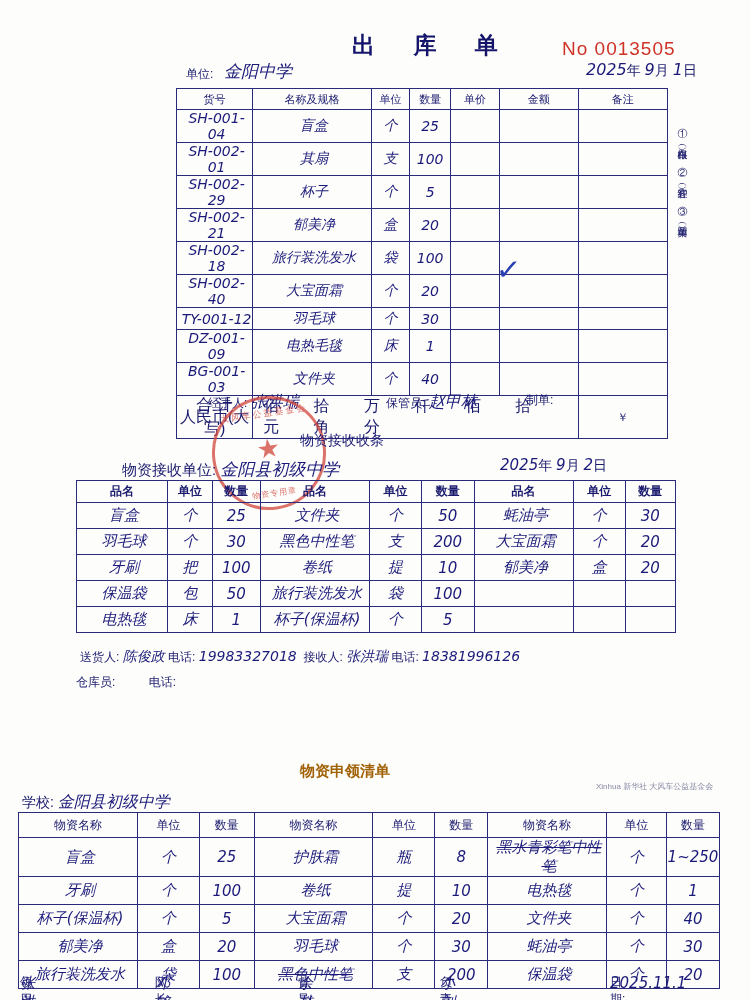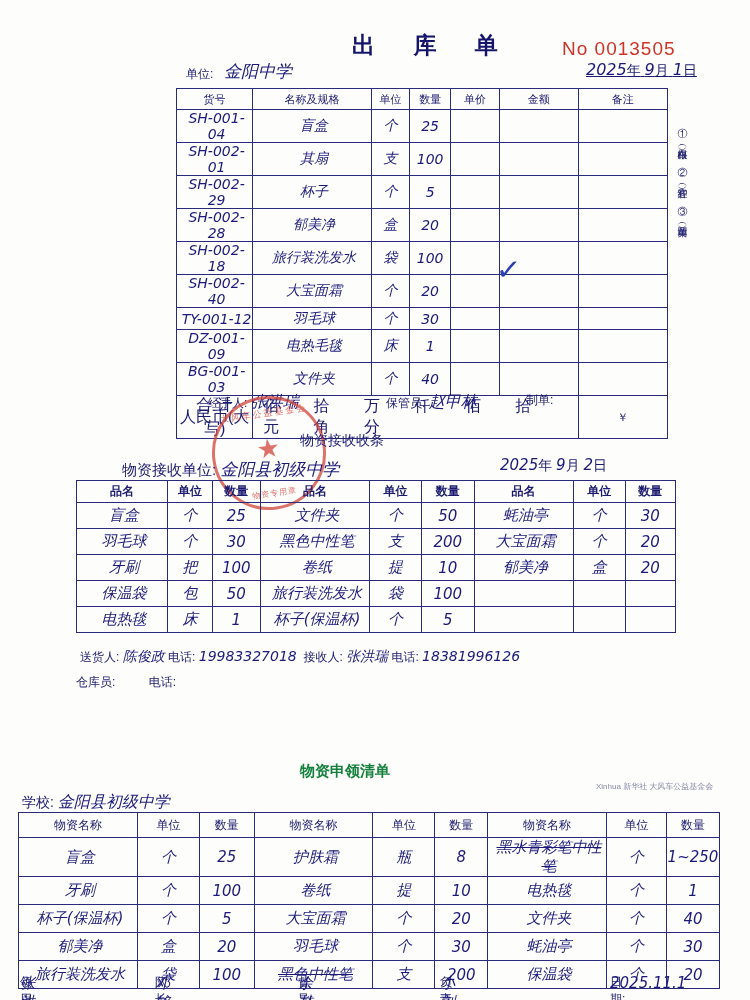--- a/index.html
+++ b/index.html
@@ -21,21 +21,21 @@
   #s1-title{
     position:absolute;left:352px;top:30px;
     font-size:23px;letter-spacing:16px;font-weight:bold;color:#14146b;
   }
   #s1-no{
     position:absolute;left:562px;top:38px;font-size:19px;color:#cf3327;
     font-family:"Liberation Sans", sans-serif;letter-spacing:1px;
   }
   #s1-unit-label{position:absolute;left:186px;top:66px;font-size:12px;}
   #s1-unit-val{position:absolute;left:224px;top:60px;font-size:17px;}
-  #s1-date{position:absolute;left:586px;top:60px;font-size:14px;text-decoration:underline;}
+  #s1-date{position:absolute;left:586px;top:60px;font-size:14px;}
   #s1-date .hw{font-size:16px;}
 
   .tbl{border-collapse:collapse;position:absolute;}
   .tbl td,.tbl th{border:1px solid #2a2a7a;padding:0;}
   #s1-table{left:176px;top:88px;width:492px;}
   #s1-table th{height:20px;font-size:11px;font-weight:normal;color:#17176e;}
   #s1-table td{height:21px;}
   .cell-hw{font-size:14px;padding-left:4px !important;text-align:center;}
   .cell-hw-c{font-size:14px;text-align:center;}
 
@@ -91,21 +91,21 @@
   #s2-table td{height:25px;}
   #s2-table .cell-hw{font-size:15px;}
   #s2-table .cell-hw-c{font-size:15px;}
 
   #s2-foot1{position:absolute;left:80px;top:230px;font-size:12px;}
   #s2-foot1 .hw{font-size:14px;text-align:center;}
   #s2-foot2{position:absolute;left:76px;top:256px;font-size:12px;}
 
   
   #sec3{position:absolute;left:0;top:752px;width:750px;height:248px;}
-  #s3-title{position:absolute;left:300px;top:10px;font-size:15px;font-weight:bold;color:#15803d;}
+  #s3-title{position:absolute;left:300px;top:10px;font-size:15px;font-weight:bold;color:#a16207;}
   #s3-school{position:absolute;left:22px;top:40px;font-size:14px;}
   #s3-school .hw{font-size:16px;}
   #s3-wm{position:absolute;left:596px;top:30px;font-size:8px;color:#8a8aa8;line-height:10px;}
 
   #s3-table{left:18px;top:60px;width:702px;}
   #s3-table th{height:24px;font-size:12px;font-weight:normal;}
   #s3-table td{height:27px;}
   #s3-table .cell-hw{font-size:15px;}
   #s3-table .cell-hw-c{font-size:15px;}
 
@@ -168,21 +168,21 @@
       <tr>
             <td class="cell-hw hw">SH-002-29</td>
             <td class="cell-hw hw">杯子</td>
             <td class="cell-hw-c hw">个</td>
             <td class="cell-hw-c hw">5</td>
             <td></td>
             <td></td>
             <td></td>
           </tr>
       <tr>
-            <td class="cell-hw hw">SH-002-28</td>
+            <td class="cell-hw hw">SH-002-21</td>
             <td class="cell-hw hw">郁美净</td>
             <td class="cell-hw-c hw">盒</td>
             <td class="cell-hw-c hw">20</td>
             <td></td>
             <td></td>
             <td></td>
           </tr>
       <tr>
             <td class="cell-hw hw">SH-002-18</td>
             <td class="cell-hw hw">旅行装洗发水</td>

